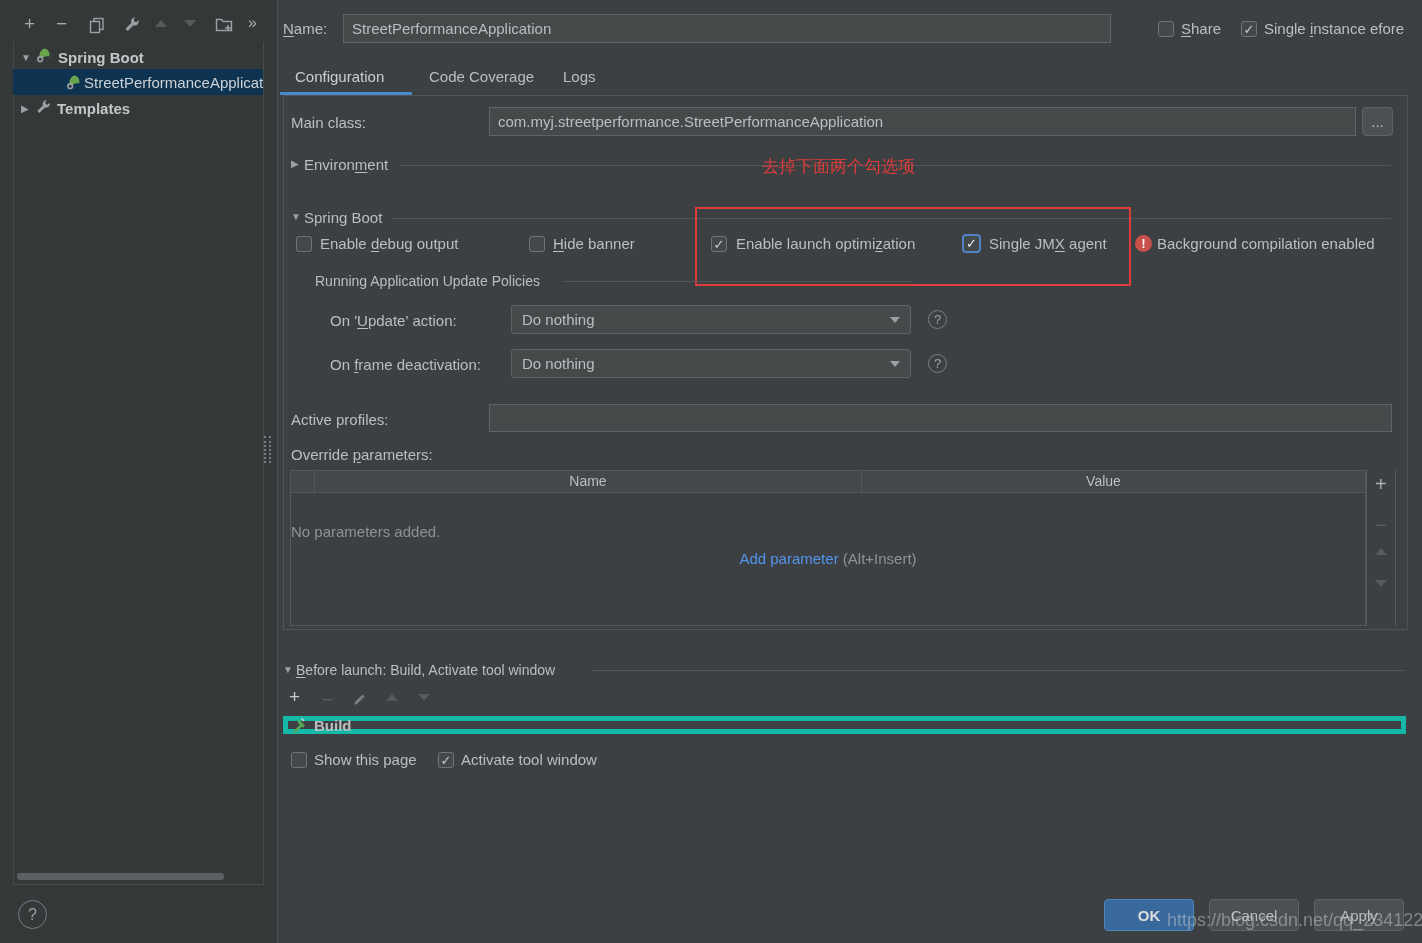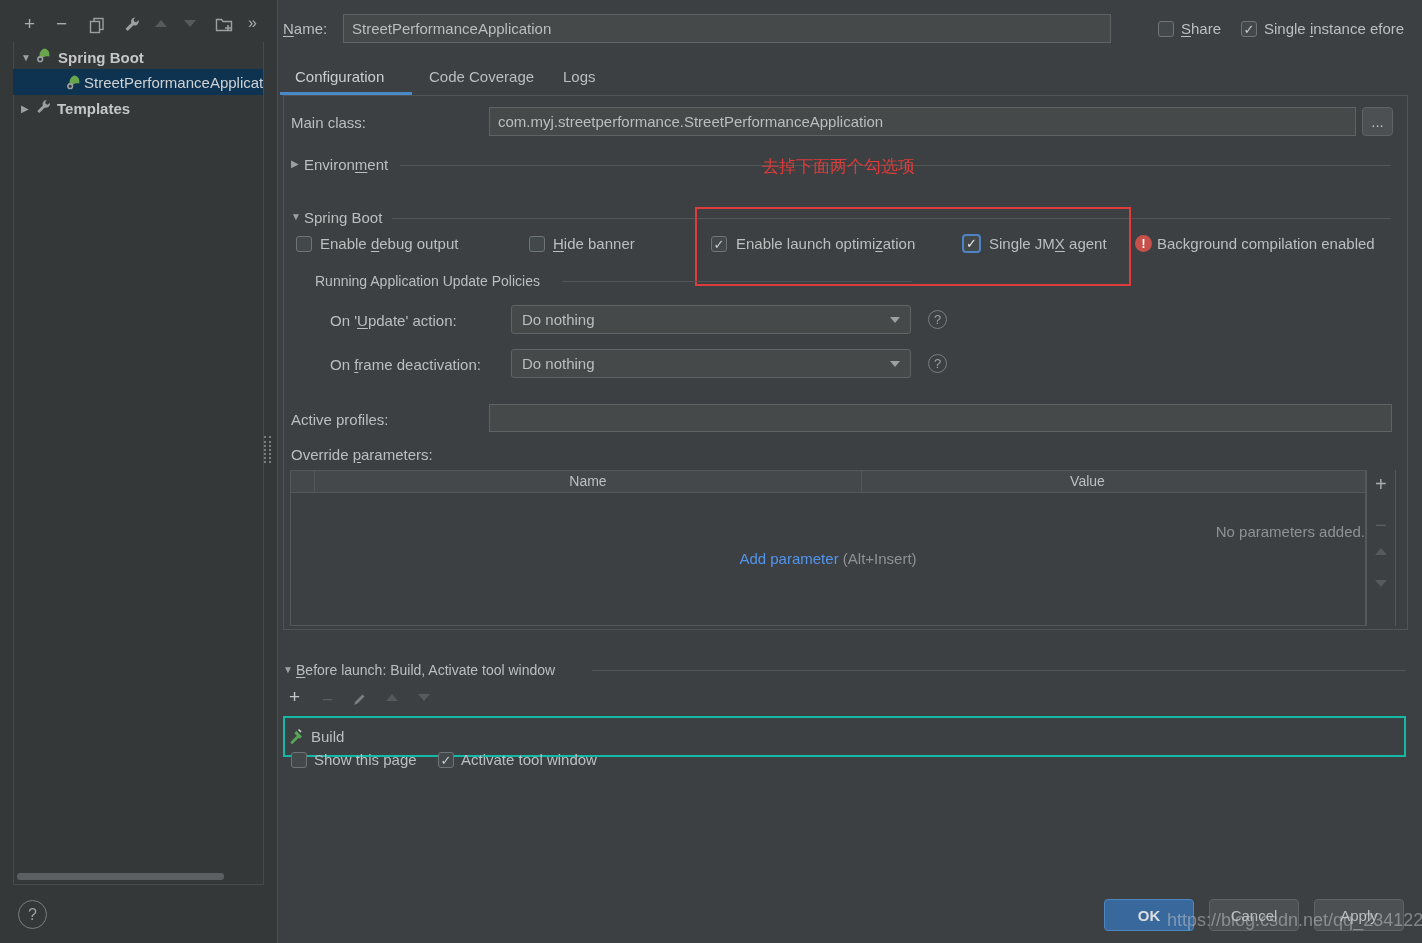--- a/index.html
+++ b/index.html
@@ -202,23 +202,23 @@
   <span class="abs lbl" style="left:291px;top:411px;">Active profiles:</span>
   <input class="abs input" style="left: 489px; top: 404px; width: 903px; height: 28px;" value="">
 
   <span class="abs lbl" style="left:291px;top:446px;"><span>Override </span><span class="u">p</span><span>arameters:</span></span>
 
   <div class="abs" id="param-table" style="left:290px;top:470px;width:1076px;height:156px;">
     <div id="param-header">
       <div class="vline" style="left:23px;"></div>
       <div class="vline" style="left:570px;"></div>
       <span class="abs" style="left:24px;top:2px;width:546px;text-align:center;">Name</span>
-      <span class="abs" style="left:545px;top:2px;width:503px;text-align:center;">Value</span>
-    </div>
-    <div style="text-align:right;margin-top:30px;color:#8f9294;">No parameters added.</div>
+      <span class="abs" style="left:561px;top:2px;width:503px;text-align:center;">Value</span>
+    </div>
+    <div style="text-align:left;margin-top:30px;color:#8f9294;">No parameters added.</div>
     <div style="text-align:center;margin-top:10px;">
       <span class="link">Add parameter</span><span style="color:#8f9294;"> (Alt+Insert)</span>
     </div>
   </div>
 
   <div class="abs" id="side-strip" style="left:1366px;top:470px;width:30px;height:156px;">
     <span class="abs tbar-icon" style="left:8px;top:6px;font-size:20px;">+</span>
     <span class="abs" style="left:8px;top:44px;font-size:20px;color:#5b5e60;">−</span>
     <span class="abs tri-up" style="left:8px;top:78px;"></span>
     <span class="abs tri-down" style="left:8px;top:110px;"></span>
@@ -231,21 +231,21 @@
   <span class="abs tbar-icon" style="left:289px;top:689px;font-size:19px;color:#c4c6c8;">+</span>
   <span class="abs" style="left:322px;top:689px;font-size:19px;color:#5b5e60;">−</span>
   <span class="abs" style="left:352px;top:692px;">
     <svg width="15" height="15">
         <path d="M2 13 L3.5 9.5 L10.5 2.5 L12.5 4.5 L5.5 11.5 Z" fill="#7c7f81"></path>
       </svg>
   </span>
   <span class="abs tri-up" style="left:386px;top:694px;"></span>
   <span class="abs tri-down" style="left:418px;top:694px;"></span>
 
-  <div class="abs" style="left:283px;top:716px;width:1123px;height:41px;border:2px solid #14b8a6;display:flex;align-items:center;">
+  <div class="abs" style="left:283px;top:716px;width:1123px;height:18px;border:5px solid #14b8a6;display:flex;align-items:center;font-weight:bold;">
     <span style="margin-left:4px;display:inline-flex;">
       <svg width="17" height="17">
           <path d="M3 14.5 L9 8.5" stroke="#57a657" stroke-width="2.6" stroke-linecap="round"></path>
           <path d="M7.5 3 L13 8.5 L10.8 10.7 L5.3 5.2 Z" fill="#57a657"></path>
           <path d="M9.5 1.5 L12 4" stroke="#cfd1d3" stroke-width="1.6"></path>
         </svg>
     </span>
     <span class="lbl" style="margin-left:5px;">Build</span>
   </div>
 

